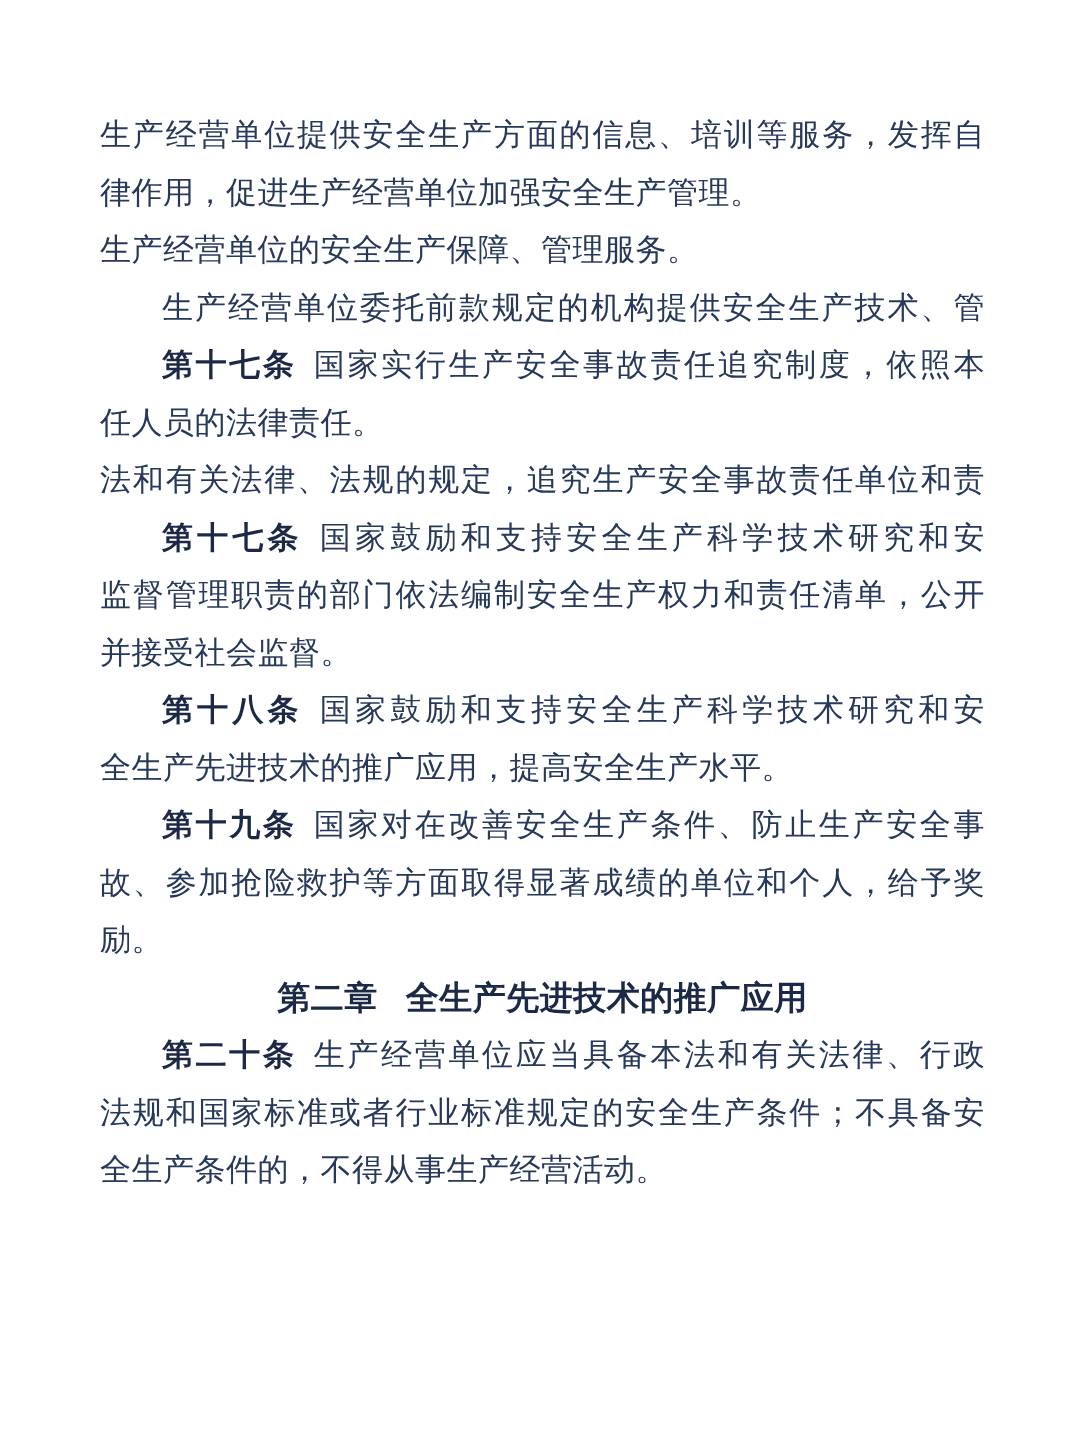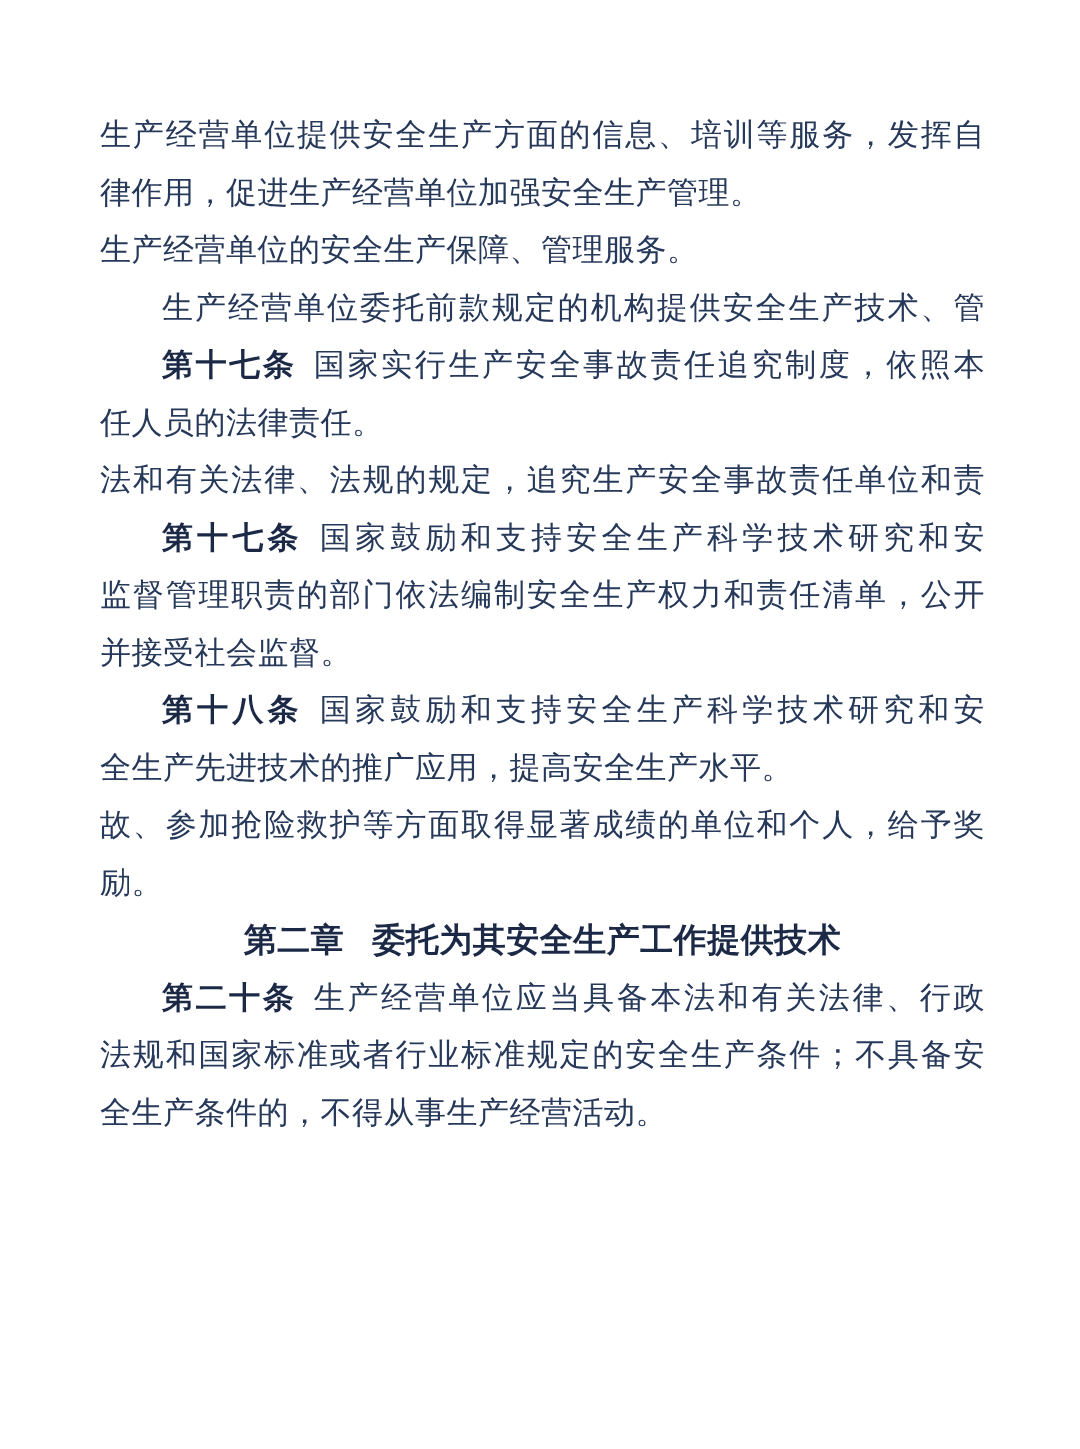--- a/index.html
+++ b/index.html
@@ -66,20 +66,21 @@
       <div class="line endline"><span>生产经营单位的安全生产保障、管理服务。</span></div>
       <div class="line indent"><span>生产经营单位委托前款规定的机构提供安全生产技术、管</span></div>
       <div class="line indent"><span class="lead">第十七条</span><span>国家实行生产安全事故责任追究制度，依照本</span></div>
       <div class="line endline"><span>任人员的法律责任。</span></div>
       <div class="line"><span>法和有关法律、法规的规定，追究生产安全事故责任单位和责</span></div>
       <div class="line indent"><span class="lead">第十七条</span><span>国家鼓励和支持安全生产科学技术研究和安</span></div>
       <div class="line"><span>监督管理职责的部门依法编制安全生产权力和责任清单，公开</span></div>
       <div class="line endline"><span>并接受社会监督。</span></div>
       <div class="line indent"><span class="lead">第十八条</span><span>国家鼓励和支持安全生产科学技术研究和安</span></div>
       <div class="line endline"><span>全生产先进技术的推广应用，提高安全生产水平。</span></div>
+      <div class="line indent"><span class="lead">第十九条</span><span>国家对在改善安全生产条件、防止生产安全事</span></div>
       <div class="line"><span>故、参加抢险救护等方面取得显著成绩的单位和个人，给予奖</span></div>
       <div class="line endline"><span>励。</span></div>
-      <div class="chapter"><span class="chapter-label">第二章</span><span>委托为其安全生产工作提供技术</span></div>
+      <div class="chapter"><span class="chapter-label">第二章</span><span>全生产先进技术的推广应用</span></div>
       <div class="line indent"><span class="lead">第二十条</span><span>生产经营单位应当具备本法和有关法律、行政</span></div>
       <div class="line"><span>法规和国家标准或者行业标准规定的安全生产条件；不具备安</span></div>
       <div class="line endline"><span>全生产条件的，不得从事生产经营活动。</span></div>
     </div>
 </div>
 
 </body></html>

